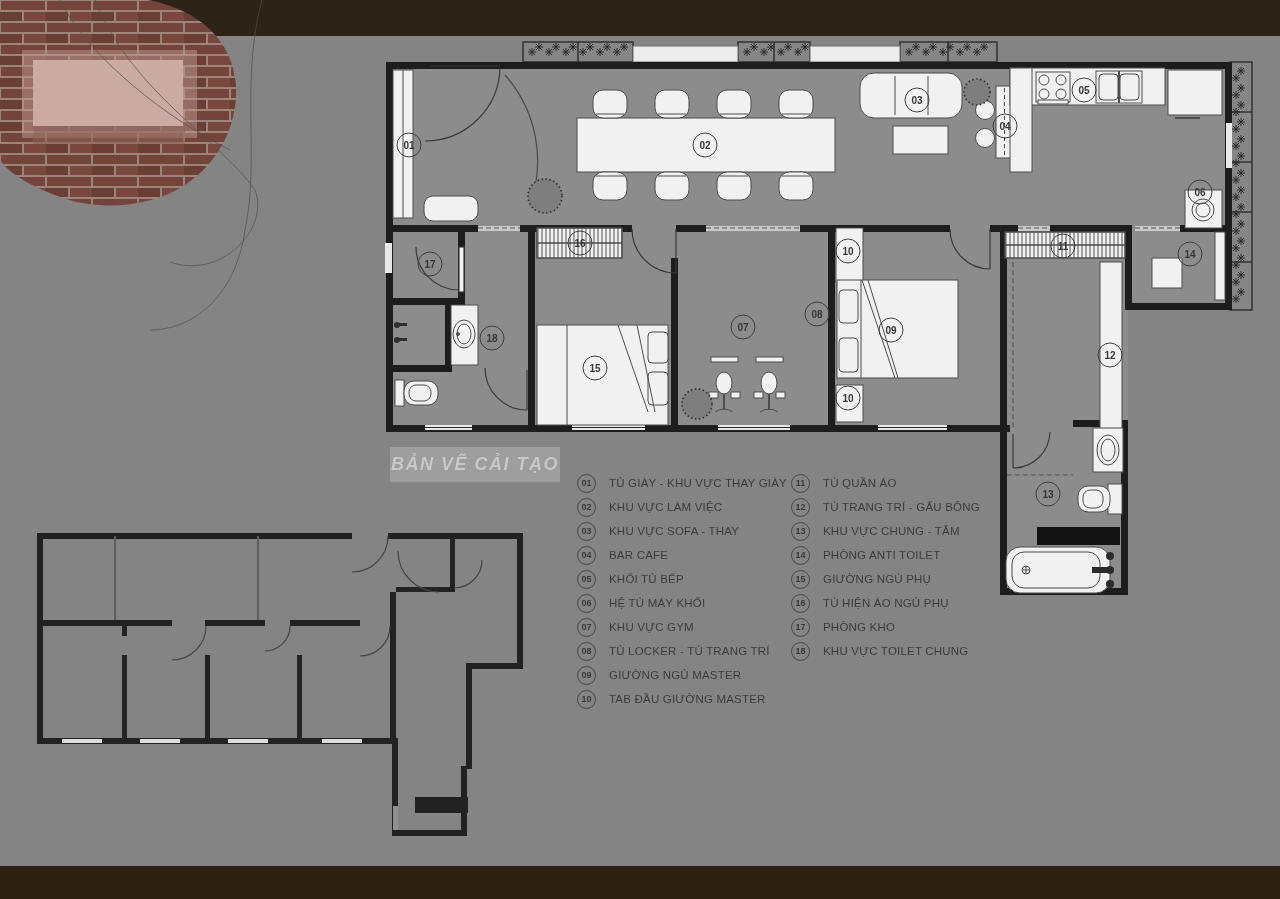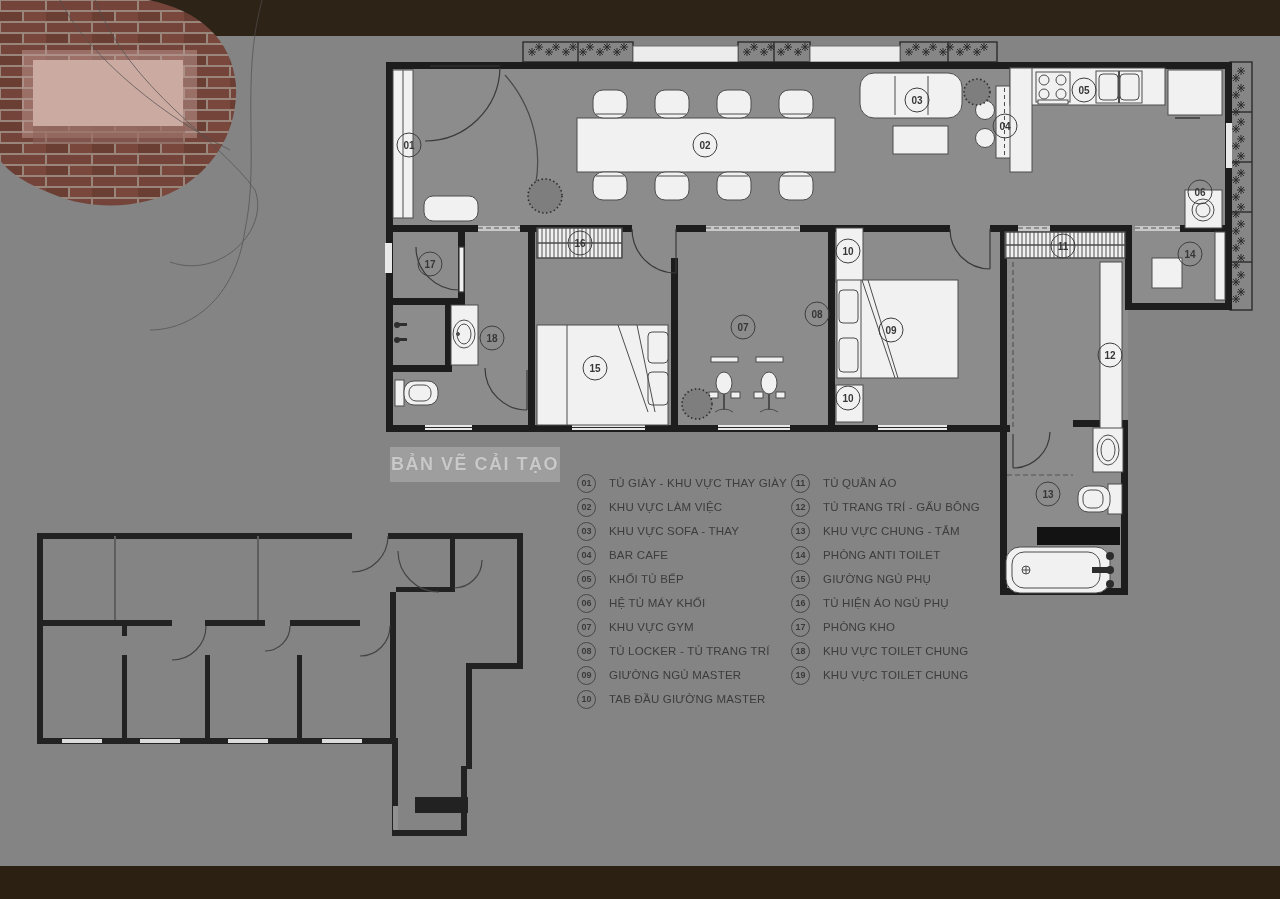--- a/index.html
+++ b/index.html
@@ -4,21 +4,21 @@
 <style>
   html,body{margin:0;padding:0;background:#6f6f6f;}
   .stage{position:relative;width:1280px;height:899px;overflow:hidden;
          background:#848484;font-family:"Liberation Sans",sans-serif;}
   .band{position:absolute;left:0;width:1280px;}
   .band-top{top:0;height:36px;background:#2e2317;}
   .band-bottom{top:866px;height:33px;background:#2c2013;}
   svg{position:absolute;left:0;top:0;}
   .plan-title{position:absolute;display:flex;align-items:center;justify-content:center;
       background:#9e9e9e;color:#c9c9c9;font-weight:bold;letter-spacing:1.5px;
-      text-shadow:0 0 1px #8d8d8d;}
+      text-shadow:0 0 1px #8d8d8d;font-style:italic;}
   #title-renov{left:390px;top:447px;width:170px;height:35px;font-size:18px;}
   #title-exist{left:37px;top:781px;width:197px;height:36px;font-size:19px;}
   #legend{position:absolute;left:577px;top:471px;width:440px;}
   .legend-col{position:absolute;top:0;}
   .legend-row{display:flex;align-items:center;height:24px;}
   .legend-badge{width:17px;height:17px;border:1.3px solid #474747;border-radius:50%;
       color:#3a3a3a;font-size:9px;font-weight:bold;display:flex;align-items:center;
       justify-content:center;flex:0 0 auto;}
   .legend-label{margin-left:13px;font-size:11.5px;font-weight:normal;color:#3c3c3c;
       letter-spacing:.2px;white-space:nowrap;}
@@ -481,19 +481,15 @@
           <span class="legend-label">TỦ HIỆN ÁO NGỦ PHỤ</span>
         </div>
         <div class="legend-row">
           <span class="legend-badge">17</span>
           <span class="legend-label">PHÒNG KHO</span>
         </div>
         <div class="legend-row">
           <span class="legend-badge">18</span>
           <span class="legend-label">KHU VỰC TOILET CHUNG</span>
         </div>
-        <div class="legend-row">
-          <span class="legend-badge">19</span>
-          <span class="legend-label">KHU VỰC TOILET CHUNG</span>
-        </div>
       </div>
     </div>
 </div>
 
 </body></html>

